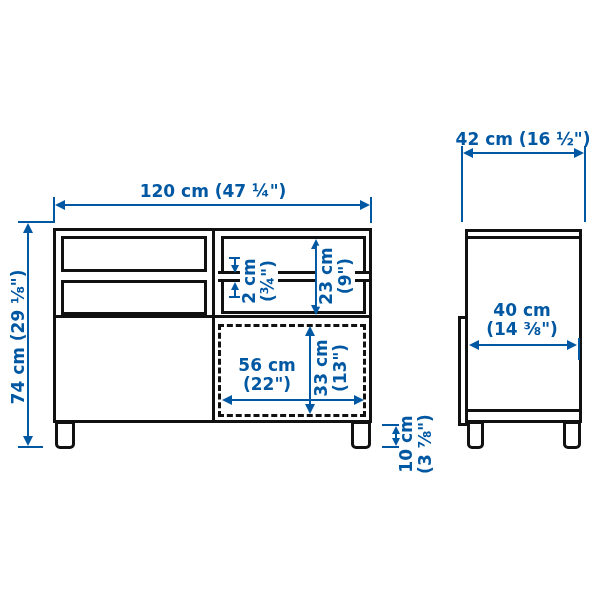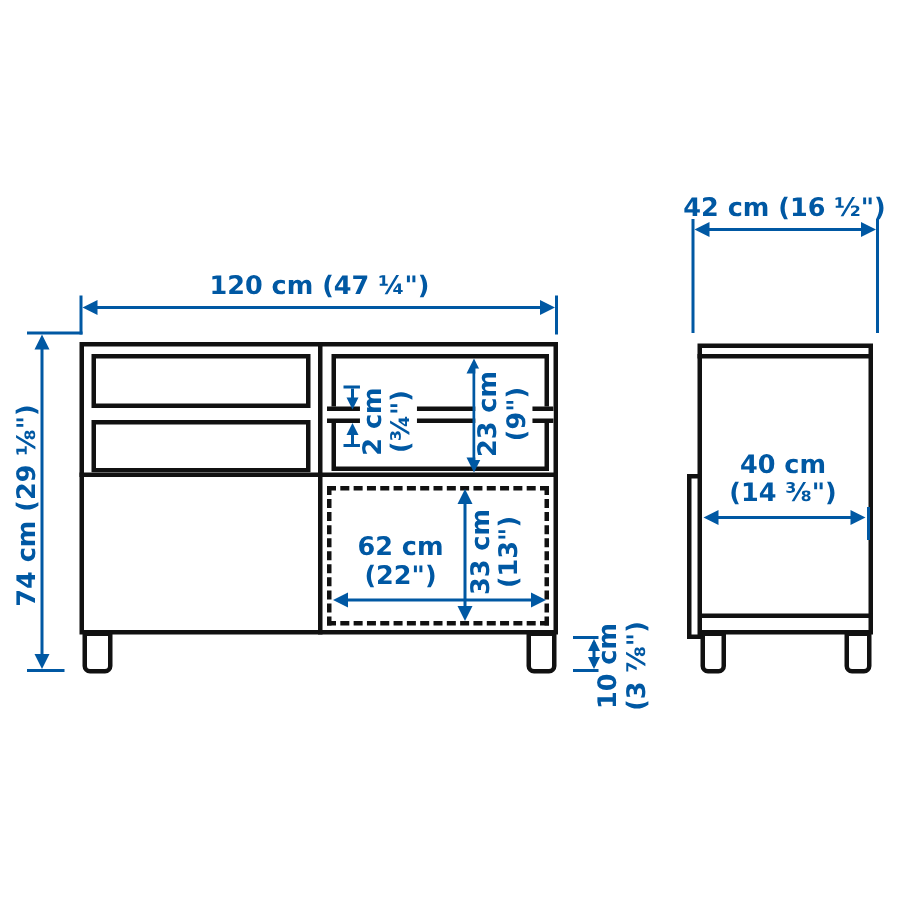--- a/index.html
+++ b/index.html
@@ -84,21 +84,21 @@
   <div class="ah ah-down" style="left:311px;top:305px;"></div>
   <div class="dim rot bgw" style="left:336px;top:276px;">
     <div>23 cm</div>
     <div>(9")</div>
   </div>
 
   <div class="dline-h" style="left:227px;top:399px;width:132px;"></div>
   <div class="ah ah-left" style="left:222px;top:395px;"></div>
   <div class="ah ah-right" style="left:354px;top:395px;"></div>
   <div class="dim hcenter" style="left:267px;top:356px;">
-    <div>62 cm</div>
+    <div>56 cm</div>
     <div>(22")</div>
   </div>
 
   <div class="dline-v" style="left:309px;top:329px;height:81px;"></div>
   <div class="ah ah-up" style="left:305px;top:326px;"></div>
   <div class="ah ah-down" style="left:305px;top:404px;"></div>
   <div class="dim rot bgw" style="left:331px;top:368px;">
     <div>33 cm</div>
     <div>(13")</div>
   </div>

